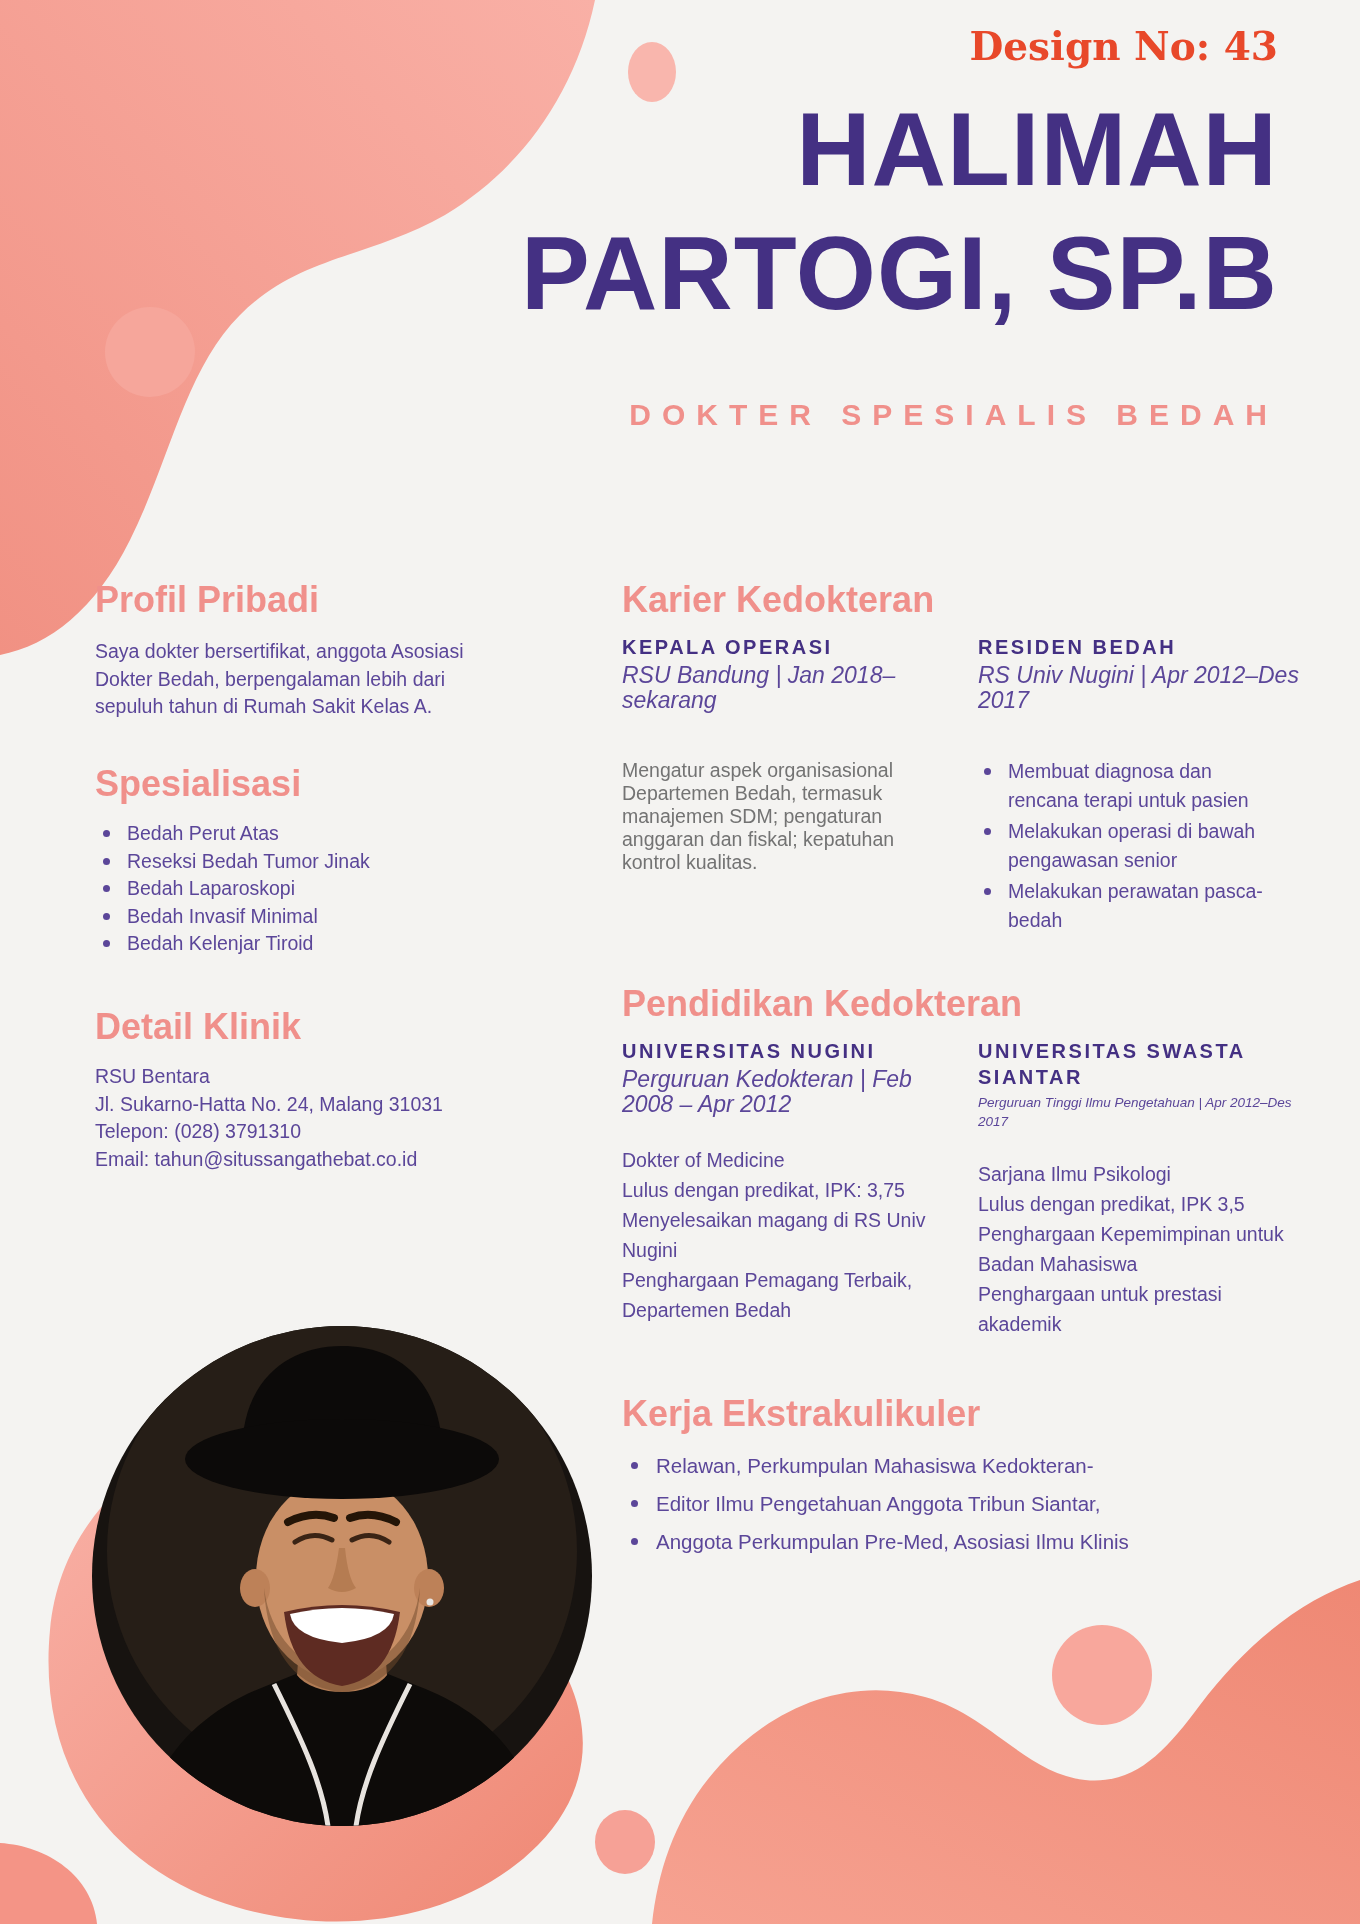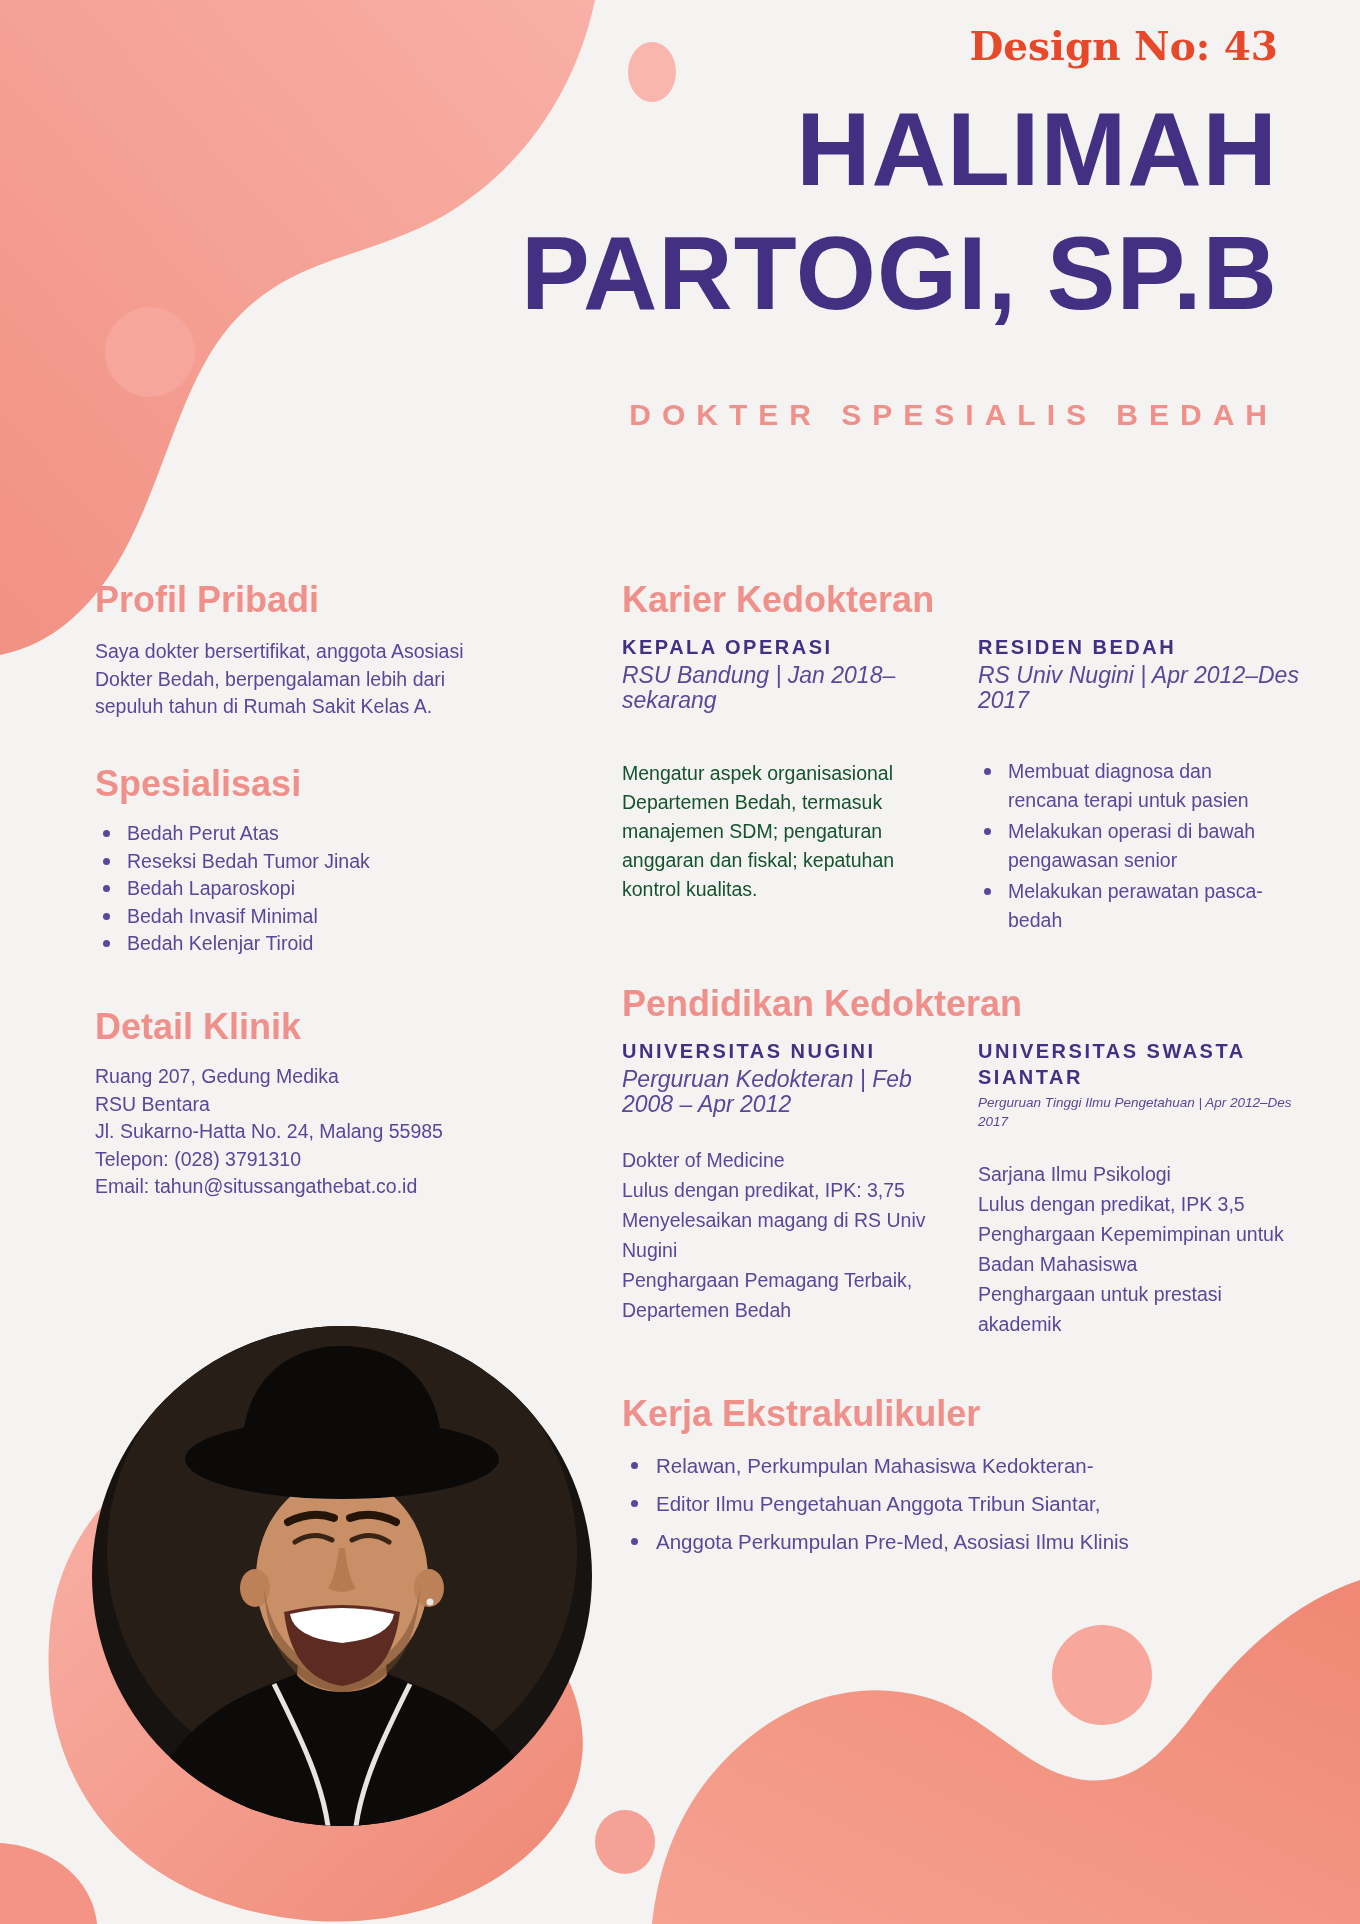--- a/index.html
+++ b/index.html
@@ -31,21 +31,21 @@
   .sec-detail .lines{margin-top:14px;}
 
   
   .sec-karier{left:622px;top:578px;width:700px;}
   .sec-pendidikan{left:622px;top:982px;width:700px;}
   .sec-kerja{left:622px;top:1392px;width:700px;}
   .grid2{display:grid;grid-template-columns:330px 330px;column-gap:26px;margin-top:12px;}
   .role{margin:0;font-size:20px;line-height:26px;font-weight:bold;letter-spacing:2.5px;color:#443083;}
   .meta{margin-top:3px;font-size:23px;line-height:25px;font-style:italic;color:#5b4699;}
   .meta.small{font-size:13.5px;line-height:19px;}
-  .jbody{margin:46px 0 0 0;width:310px;font-size:19.5px;line-height:29px;color:#14532d;}
+  .jbody{margin:46px 0 0 0;width:310px;font-size:19.5px;line-height:23px;color:#737373;}
   ul.jbullets{list-style:none;margin:44px 0 0 0;padding:0;width:290px;}
   ul.jbullets li{position:relative;padding-left:30px;font-size:19.5px;line-height:29px;color:#5b4699;margin-bottom:2px;}
   ul.jbullets li::before{content:"";position:absolute;left:6px;top:11px;width:7px;height:7px;border-radius:50%;background:#5b4699;}
   .slines{margin-top:28px;width:315px;}
   .slines div{font-size:19.5px;line-height:30px;color:#5b4699;}
   ul.kbullets{list-style:none;margin:16px 0 0 0;padding:0;}
   ul.kbullets li{position:relative;padding-left:34px;font-size:20.5px;line-height:27px;color:#5b4699;margin-bottom:11px;white-space:nowrap;}
   ul.kbullets li::before{content:"";position:absolute;left:9px;top:10px;width:7px;height:7px;border-radius:50%;background:#5b4699;}
 
   
@@ -112,23 +112,22 @@
         <li>Reseksi Bedah Tumor Jinak</li>
         <li>Bedah Laparoskopi</li>
         <li>Bedah Invasif Minimal</li>
         <li>Bedah Kelenjar Tiroid</li>
       </ul>
     </section>
 
     <section class="sec sec-detail">
       <h2>Detail Klinik</h2>
       <div class="lines">
-        <div>Ruang 207, Gedung Medika</div>
         <div>RSU Bentara</div>
-        <div>Jl. Sukarno-Hatta No. 24, Malang 55985</div>
+        <div>Jl. Sukarno-Hatta No. 24, Malang 31031</div>
         <div>Telepon: (028) 3791310</div>
         <div>Email: tahun@situssangathebat.co.id</div>
       </div>
     </section>
 
     <section class="sec sec-karier">
       <h2>Karier Kedokteran</h2>
       <div class="grid2">
         <div class="job">
           <h3 class="role">KEPALA OPERASI</h3>

